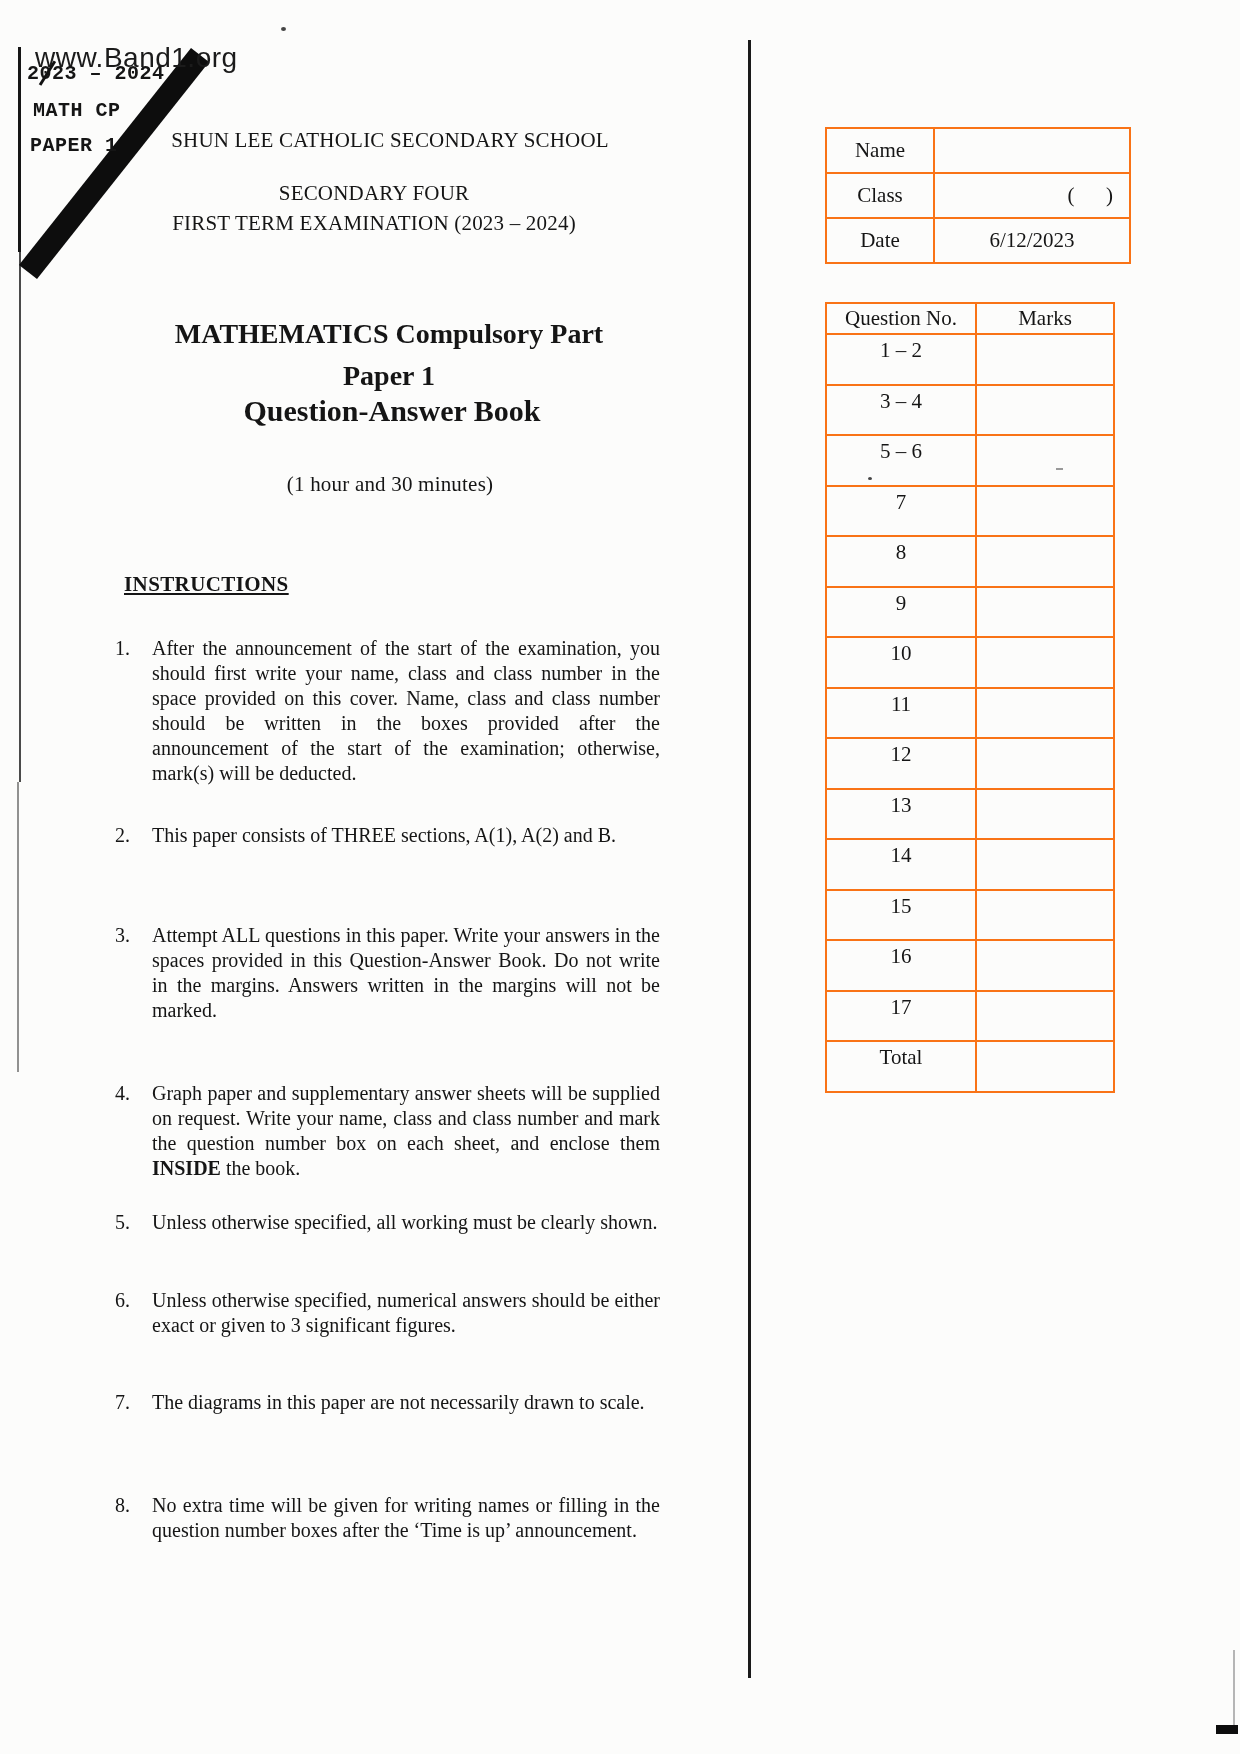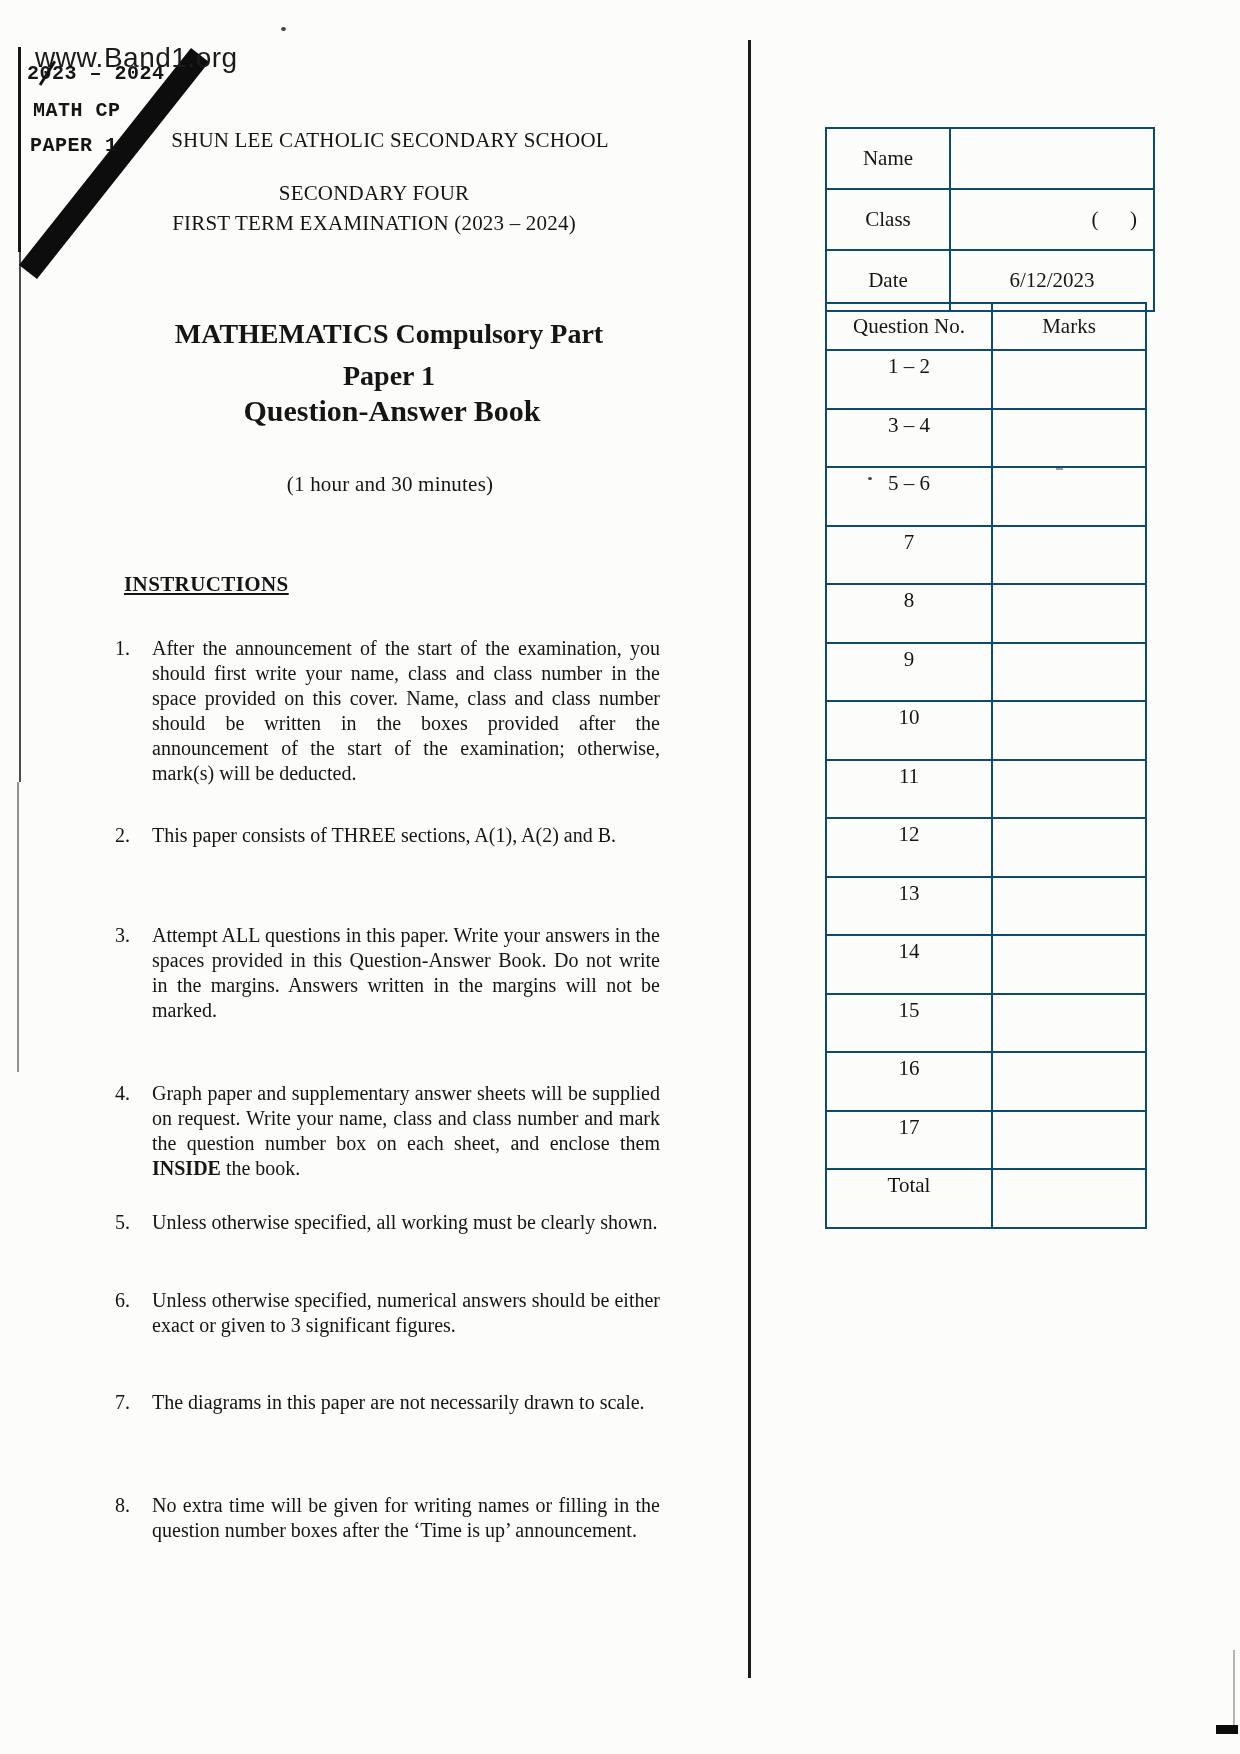--- a/index.html
+++ b/index.html
@@ -16,22 +16,22 @@
   .watermark{font-size:28px; letter-spacing:0.5px; color:#1b1b1b;margin-top:12px;}
   .cornerline{font-size:20px; font-weight:bold; letter-spacing:0.5px;}
   .headline{font-size:21px; letter-spacing:0.2px;}
   .title{font-size:28px; font-weight:bold;margin-top:44px;}
   .booktitle{font-size:30px; font-weight:bold;}
   .instr-head{font-size:21px; font-weight:bold; letter-spacing:0.4px;}
   .instr-item{display:flex; width:545px; font-size:20px; line-height:25px;}
   .instr-num{width:37px; flex:0 0 37px;}
   .instr-text{flex:1; text-align:justify; text-justify:inter-word;}
   table{border-collapse:collapse; table-layout:fixed;}
-  td,th{border:2px solid #0c4a6e; font-size:21px; font-weight:normal;
-        font-family:"Liberation Serif", serif; color:#151515; padding:8px;}
+  td,th{border:2px solid #f97316; font-size:21px; font-weight:normal;
+        font-family:"Liberation Serif", serif; color:#151515; padding:0;}
   .info-table td{height:43px; vertical-align:middle;}
   .info-label{width:106px; text-align:center;}
   .info-value{width:178px; text-align:center;}
   .ws-pre{white-space:pre; text-align:right; padding-right:16px;}
   .marks-table th{height:29px; text-align:center; vertical-align:middle;}
   .marks-table td{height:45.5px; vertical-align:top; padding-top:3px; text-align:center;}
   .qcol{width:148px;}
   .mcol{width:136px;}
   .vrule{width:2.5px; background:#1a1a1a;}
   .speck{background:#444; border-radius:50%;}

